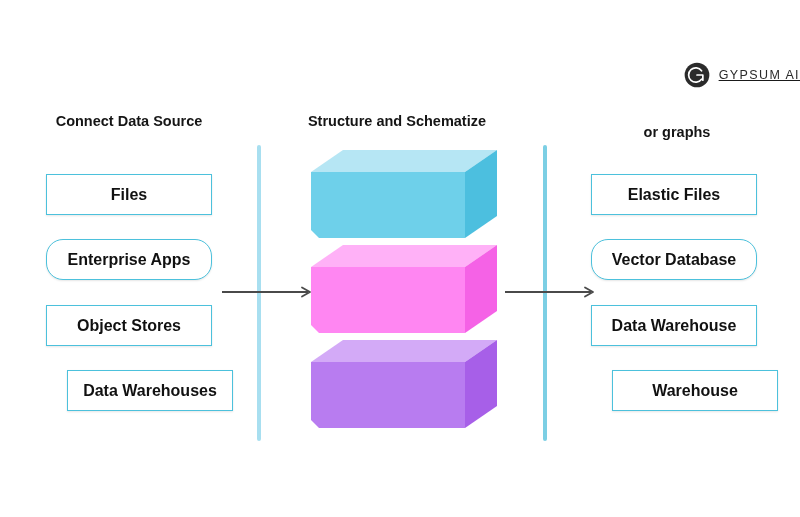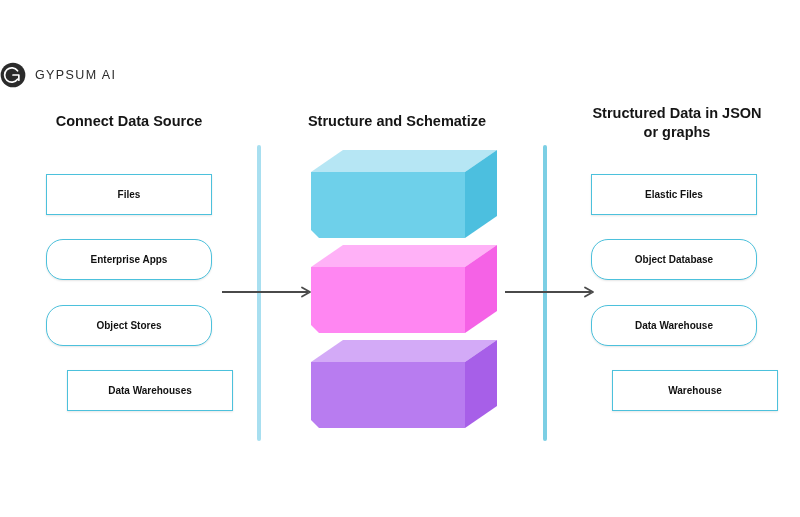--- a/index.html
+++ b/index.html
@@ -18,22 +18,23 @@
   }
 
   
   .brand {
     position: absolute;
     left: 0;
     right: 0;
     top: 62px;
     display: flex;
     align-items: center;
-    justify-content: flex-start;
+    justify-content: flex-end;
     gap: 9px;
+    text-decoration: underline;
   }
   .brand-mark {
     width: 26px;
     height: 26px;
     display: block;
   }
   .brand-text {
     font-size: 12.5px;
     letter-spacing: 1.4px;
     font-weight: 400;
@@ -68,30 +69,30 @@
   .plain-box {
     position: absolute;
     width: 166px;
     height: 41px;
     border: 1.6px solid #4cc1dc;
     background: #ffffff;
     box-sizing: border-box;
     display: flex;
     align-items: center;
     justify-content: center;
-    font-size: 10px;
+    font-size: 16px;
     font-weight: 600;
     color: #111111;
     box-shadow: 0 1px 2px rgba(0,0,0,0.10);
   }
   .col-left  .plain-box { left: 46px; }
   .col-right .plain-box { left: 591px; }
   .row-0 { top: 174px; }
   .row-1 { top: 239px; border-radius: 17px; }
-  .row-2 { top: 305px; border-radius: 17px; }
+  .row-2 { top: 305px; }
   .row-3 { top: 370px; margin-left: 21px; }
 
   
   .block3d {
     position: absolute;
     width: 186px;
     height: 92px;
   }
   .block3d svg { display: block; width: 100%; height: 100%; }
   .block3d .block-label {
@@ -131,37 +132,37 @@
     <circle cx="20" cy="20" r="19" fill="#2b2b2b"></circle>
     <path d="M27 13.5 A11 11 0 1 0 27 26.5" fill="none" stroke="#ffffff" stroke-width="2.6" stroke-linecap="round"></path>
     <path d="M20 20 L29 20 L29 28" fill="none" stroke="#ffffff" stroke-width="2.6" stroke-linecap="round" stroke-linejoin="round"></path>
   </svg>
   <span class="brand-text">GYPSUM AI</span>
 </div>
 
 <div class="col-title" id="title-left">Connect Data Source</div>
 <div class="col-title" id="title-center">Structure and Schematize</div>
 <div class="col-title" id="title-right">
-  <span>Structured Data in JSON</span><br>
+  <br>
   <span>or graphs</span>
 </div>
 
 <div class="divider" id="divider-left"></div>
 <div class="divider" id="divider-right"></div>
 
 <div class="col-left">
   <div class="plain-box row-0">Files</div>
   <div class="plain-box row-1">Enterprise Apps</div>
   <div class="plain-box row-2">Object Stores</div>
   <div class="plain-box row-3">Data Warehouses</div>
 </div>
 
 <div class="col-right">
   <div class="plain-box row-0">Elastic Files</div>
-  <div class="plain-box row-1">Object Database</div>
+  <div class="plain-box row-1">Vector Database</div>
   <div class="plain-box row-2">Data Warehouse</div>
   <div class="plain-box row-3">Warehouse</div>
 </div>
 
 <div class="block3d" id="block-layout">
   <svg viewBox="0 0 186 92" preserveAspectRatio="none">
     <polygon points="0,22 32,0 186,0 154,22" fill="#b6e6f4"></polygon>
     <polygon points="154,22 186,0 186,66 154,88" fill="#4cbfdf"></polygon>
     <polygon points="0,22 154,22 154,88 8,88 0,80" fill="#6ed0ea"></polygon>
   </svg>

